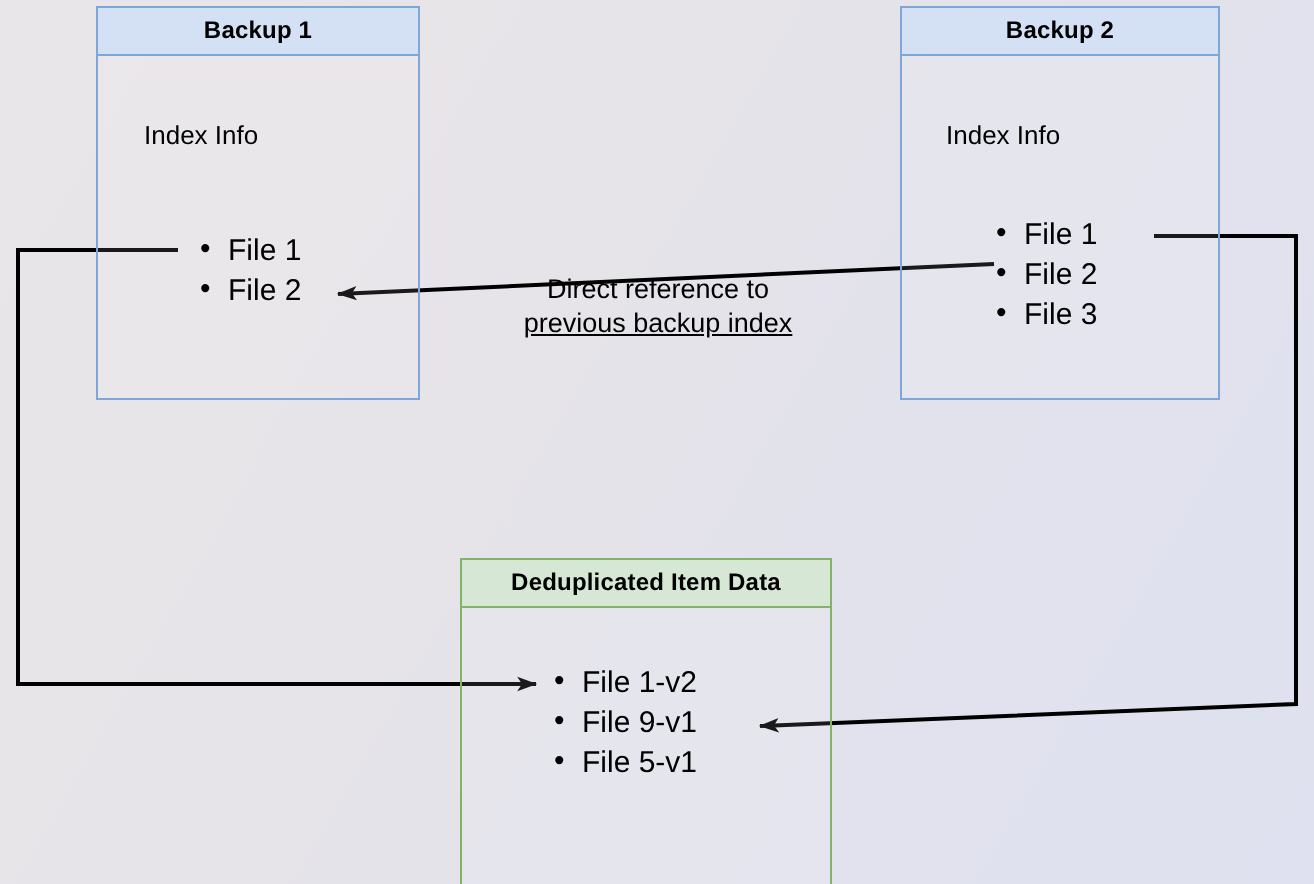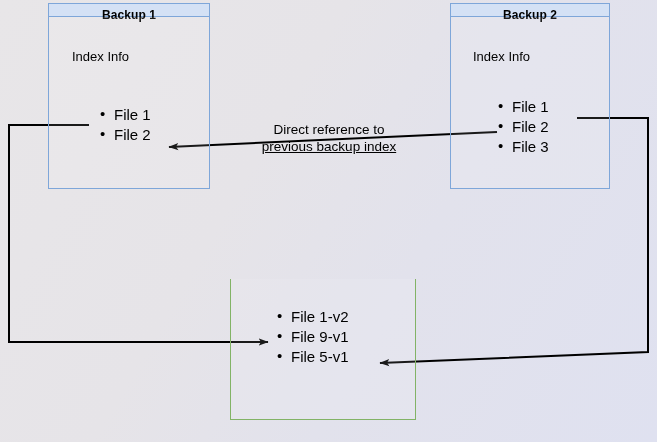--- a/index.html
+++ b/index.html
@@ -19,21 +19,21 @@
   }
 
   
   .node {
     position: absolute;
     box-sizing: border-box;
   }
   .node-header {
     box-sizing: border-box;
     width: 100%;
-    height: 14px;
+    height: 25px;
     line-height: 23px;
     text-align: center;
     font-size: 12px;
     font-weight: bold;
     color: #000000;
     letter-spacing: 0.1px;
   }
   .node-body {
     box-sizing: border-box;
     width: 100%;
@@ -146,27 +146,28 @@
       <div class="index-label" style="left:22px; top:32px;">Index Info</div>
       <ul class="bullet-list" style="left:47px; top:80px;">
         <li>File 1</li>
         <li>File 2</li>
         <li>File 3</li>
       </ul>
     </div>
   </div>
 
   <div class="node green" style="left:230px; top:279px; width:186px; height:166px;">
+    <div class="node-header">Deduplicated Item Data</div>
     <div class="node-body" style="height:141px;">
       <ul class="bullet-list" style="left:46px; top:28px;">
         <li>File 1-v2</li>
         <li>File 9-v1</li>
         <li>File 5-v1</li>
       </ul>
     </div>
   </div>
 
-  <div style="position:absolute; left:249px; top:121px; width:160px; text-align:center;">
+  <div style="position:absolute; left:249px; top:136px; width:160px; text-align:center;">
     <div class="edge-label" style="position:static;">Direct reference to</div>
     <div class="edge-label" style="position:static;text-decoration:underline;">previous backup index</div>
   </div>
 
 </div>
 
 </body></html>

